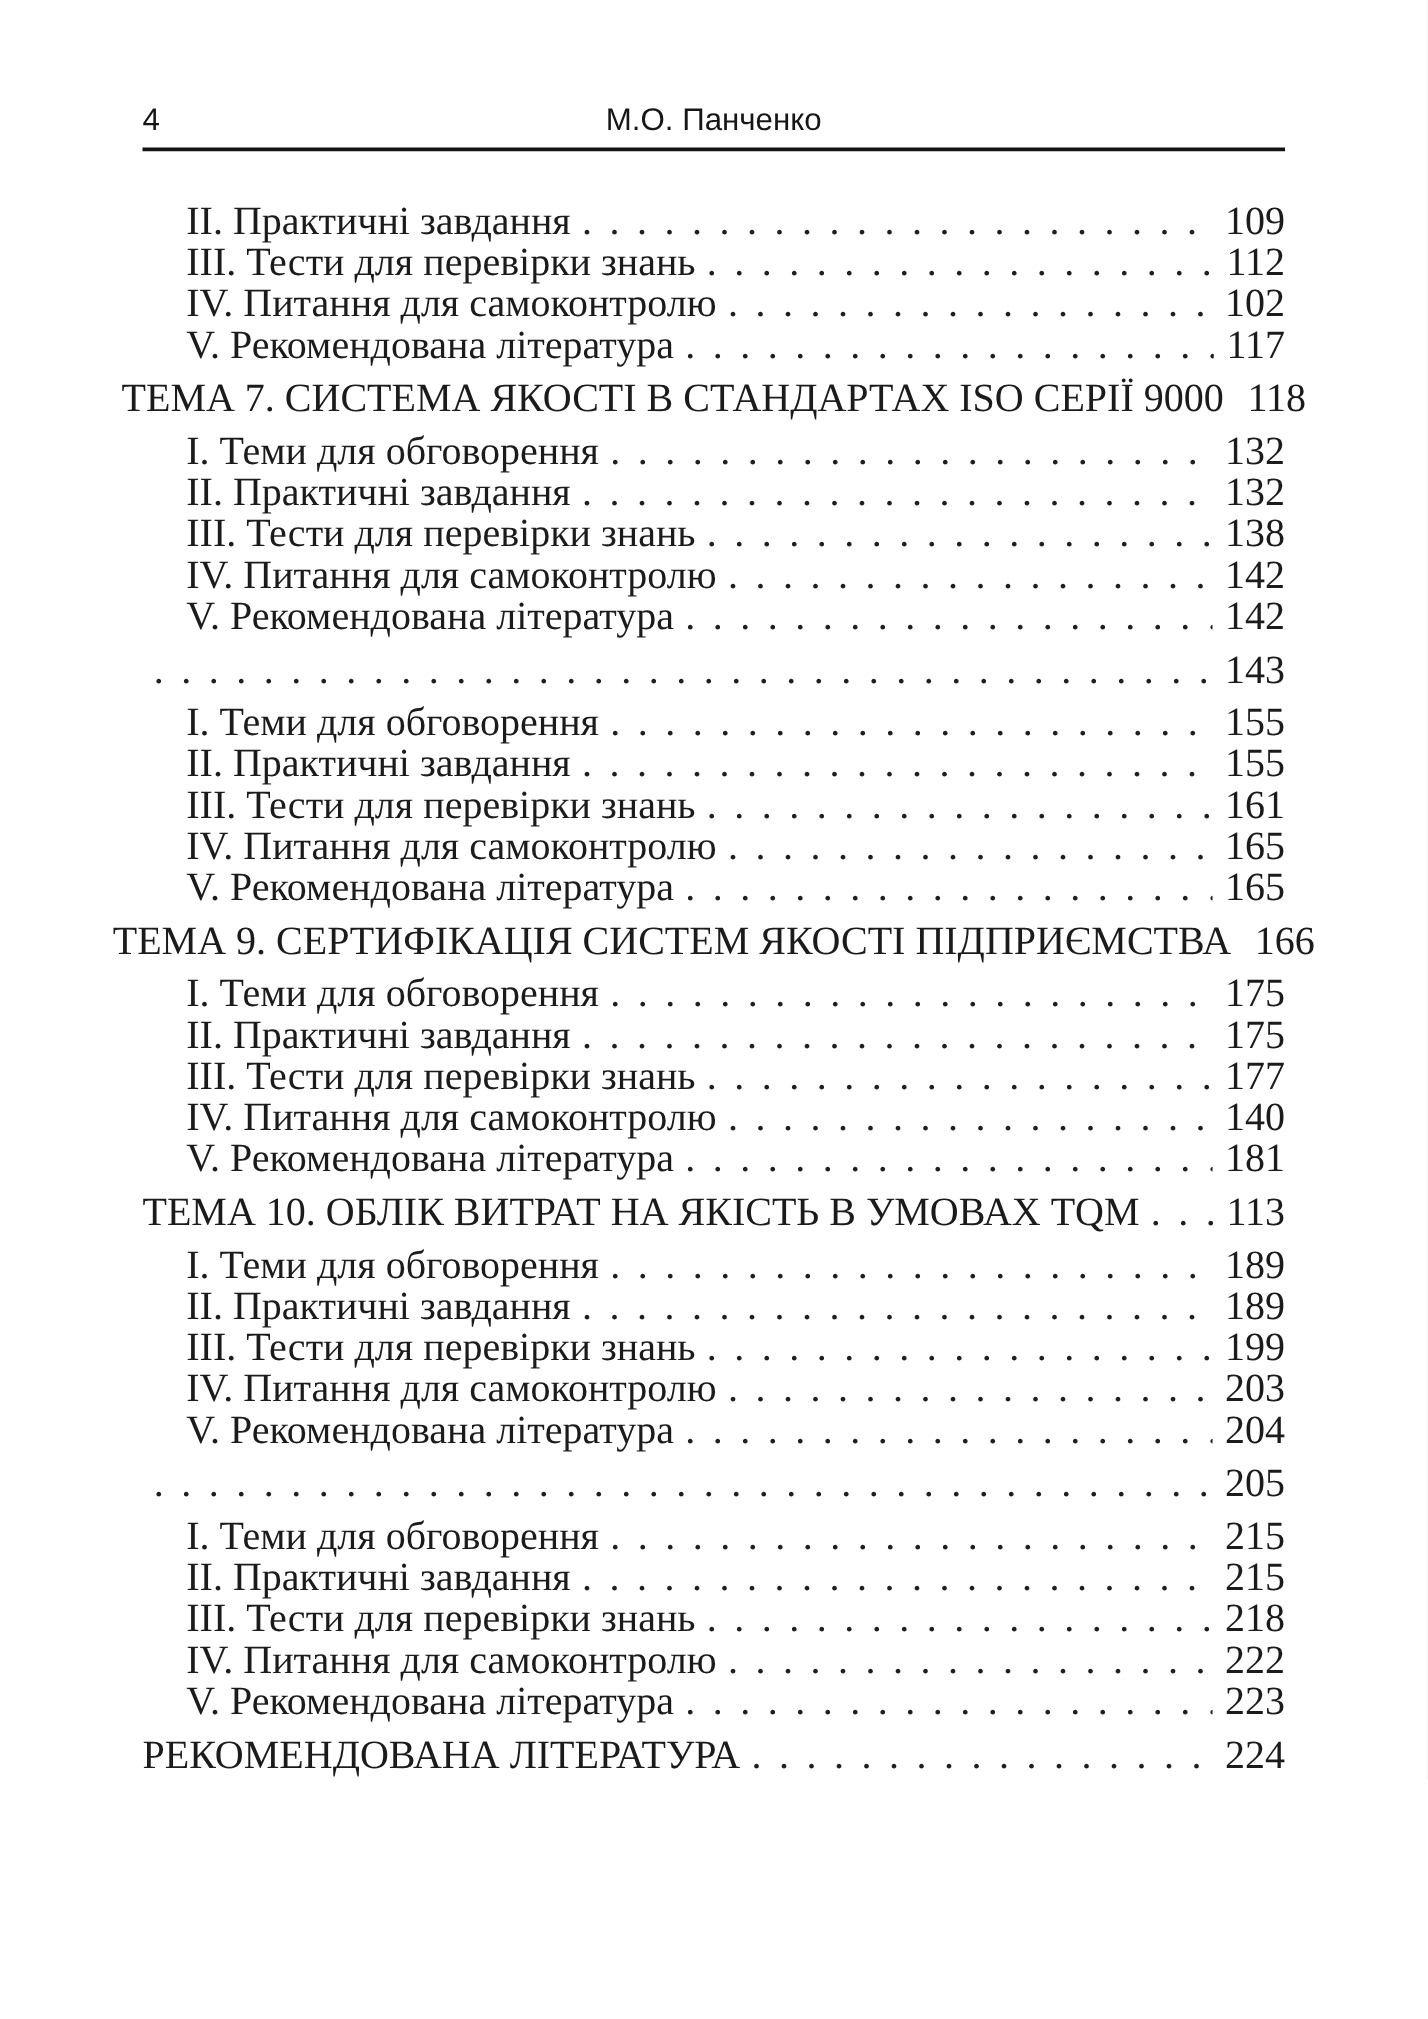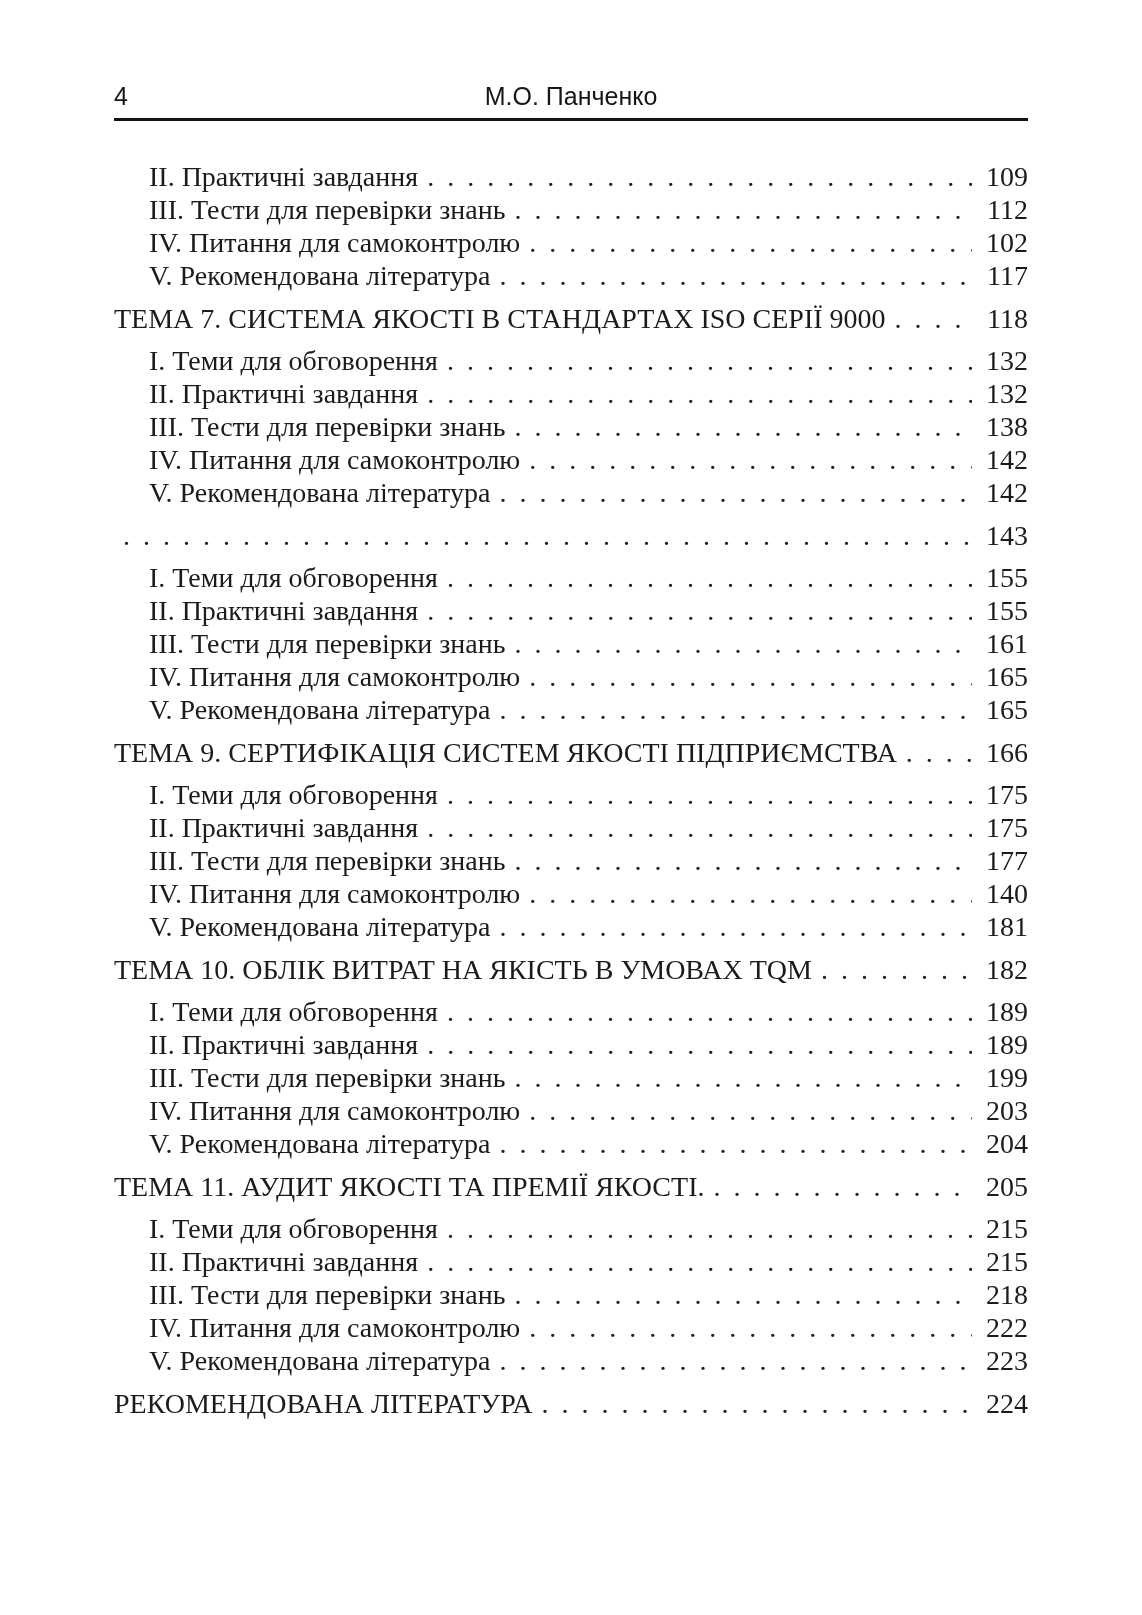--- a/index.html
+++ b/index.html
@@ -32,21 +32,21 @@
   .running{justify-self:center;text-align:right;}
   .rule{
     height:3px;
     background:var(--rule);
     margin-top:8px;
   }
   
   .toc{
     margin-top:39px;
     font-family:"Liberation Serif",serif;
-    font-size:28px;
+    font-size:32px;
     color:var(--text);
   }
   .row{
     display:flex;
     align-items:baseline;
     line-height:33px;
     white-space:nowrap;
   }
   .row.sub{padding-left:35px;}
   .row.head{margin:10px 0 9px 0;justify-content:center;}
@@ -186,21 +186,21 @@
         <span class="pg">140</span>
       </div>
       <div class="row sub">
         <span class="label">V. Рекомендована література</span>
         <span class="leader">. . . . . . . . . . . . . . . . . . . . . . . . . . . . . . . . . . . . . . . . . . . . . . . . . . . . . . . . . . . . . . . . . . . . . . . . . . . . . . . . . . . . . . . . . . </span>
         <span class="pg">181</span>
       </div>
       <div class="row head">
         <span class="label">ТЕМА 10. ОБЛІК ВИТРАТ НА ЯКІСТЬ В УМОВАХ TQM</span>
         <span class="leader">. . . . . . . . . . . . . . . . . . . . . . . . . . . . . . . . . . . . . . . . . . . . . . . . . . . . . . . . . . . . . . . . . . . . . . . . . . . . . . . . . . . . . . . . . . </span>
-        <span class="pg">182</span>
+        <span class="pg">113</span>
       </div>
       <div class="row sub">
         <span class="label">I. Теми для обговорення</span>
         <span class="leader">. . . . . . . . . . . . . . . . . . . . . . . . . . . . . . . . . . . . . . . . . . . . . . . . . . . . . . . . . . . . . . . . . . . . . . . . . . . . . . . . . . . . . . . . . . </span>
         <span class="pg">189</span>
       </div>
       <div class="row sub">
         <span class="label">II. Практичні завдання</span>
         <span class="leader">. . . . . . . . . . . . . . . . . . . . . . . . . . . . . . . . . . . . . . . . . . . . . . . . . . . . . . . . . . . . . . . . . . . . . . . . . . . . . . . . . . . . . . . . . . </span>
         <span class="pg">189</span>
@@ -214,21 +214,20 @@
         <span class="label">IV. Питання для самоконтролю</span>
         <span class="leader">. . . . . . . . . . . . . . . . . . . . . . . . . . . . . . . . . . . . . . . . . . . . . . . . . . . . . . . . . . . . . . . . . . . . . . . . . . . . . . . . . . . . . . . . . . </span>
         <span class="pg">203</span>
       </div>
       <div class="row sub">
         <span class="label">V. Рекомендована література</span>
         <span class="leader">. . . . . . . . . . . . . . . . . . . . . . . . . . . . . . . . . . . . . . . . . . . . . . . . . . . . . . . . . . . . . . . . . . . . . . . . . . . . . . . . . . . . . . . . . . </span>
         <span class="pg">204</span>
       </div>
       <div class="row head">
-        <span class="label">ТЕМА 11. АУДИТ ЯКОСТІ ТА ПРЕМІЇ ЯКОСТІ.</span>
         <span class="leader">. . . . . . . . . . . . . . . . . . . . . . . . . . . . . . . . . . . . . . . . . . . . . . . . . . . . . . . . . . . . . . . . . . . . . . . . . . . . . . . . . . . . . . . . . . </span>
         <span class="pg">205</span>
       </div>
       <div class="row sub">
         <span class="label">I. Теми для обговорення</span>
         <span class="leader">. . . . . . . . . . . . . . . . . . . . . . . . . . . . . . . . . . . . . . . . . . . . . . . . . . . . . . . . . . . . . . . . . . . . . . . . . . . . . . . . . . . . . . . . . . </span>
         <span class="pg">215</span>
       </div>
       <div class="row sub">
         <span class="label">II. Практичні завдання</span>

